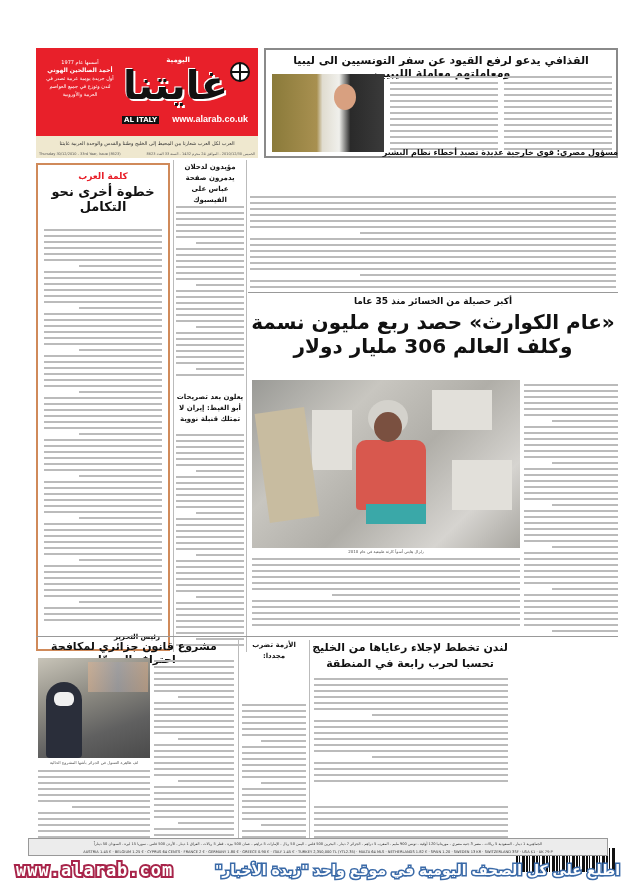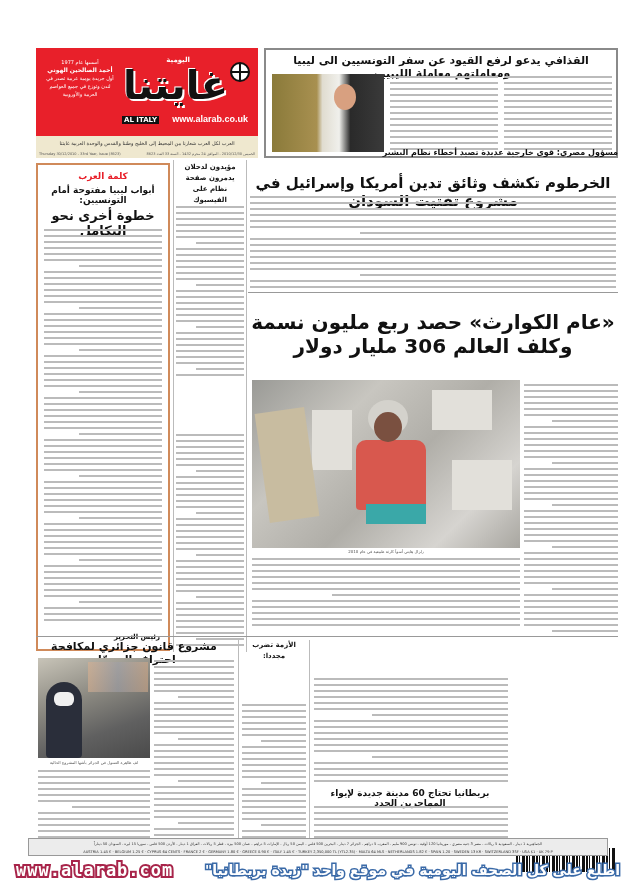--- a/index.html
+++ b/index.html
@@ -139,21 +139,20 @@
         <div class="line"></div>
         <div class="line"></div>
         <div class="line"></div>
         <div class="line"></div>
         <div class="line"></div>
     </div>
   </div>
 
   <div class="editorial ar">
     <div class="kicker">كلمة العرب</div>
-    <div class="h1">أبواب ليبيا مفتوحة أمام التونسيين:</div>
     <div class="h2">خطوة أخرى نحو التكامل</div>
     <div class="textcol" style="left:6px;top:62px;width:118px;height:396px;" id="ed-body">
         <div class="line" style="margin-left: auto;"></div>
         <div class="line" style="margin-left: auto;"></div>
         <div class="line" style="margin-left: auto;"></div>
         <div class="line" style="margin-left: auto;"></div>
         <div class="line" style="margin-left: auto;"></div>
         <div class="line" style="margin-left: auto;"></div>
         <div class="line" style="width: 70%; margin-left: auto;"></div>
         <div class="line" style="margin-left: auto;"></div>
@@ -213,21 +212,21 @@
         <div class="line" style="margin-left: auto;"></div>
         <div class="line" style="width: 70%; margin-left: auto;"></div>
         <div class="line" style="margin-left: auto;"></div>
         <div class="line" style="margin-left: auto;"></div>
         <div class="line" style="margin-left: auto;"></div>
       </div>
     <div class="sig">رئيس التحرير</div>
   </div>
 
   <div class="narrow ar">
-    <div class="h" style="margin-top:2px;">مؤيدون لدحلان يدمرون صفحة نظام على الفيسبوك</div>
+    <div class="h" style="margin-top:2px;">مؤيدون لدحلان يدمرون صفحة عباس على الفيسبوك</div>
     <div class="textcol" style="left:0;top:44px;width:68px;height:178px;" id="nc-body1">
         <div class="line" style="margin-left: auto;"></div>
         <div class="line" style="margin-left: auto;"></div>
         <div class="line" style="margin-left: auto;"></div>
         <div class="line" style="margin-left: auto;"></div>
         <div class="line" style="margin-left: auto;"></div>
         <div class="line" style="margin-left: auto;"></div>
         <div class="line" style="width: 70%; margin-left: auto;"></div>
         <div class="line" style="margin-left: auto;"></div>
         <div class="line" style="margin-left: auto;"></div>
@@ -245,20 +244,21 @@
         <div class="line" style="width: 70%; margin-left: auto;"></div>
         <div class="line" style="margin-left: auto;"></div>
         <div class="line" style="margin-left: auto;"></div>
         <div class="line" style="margin-left: auto;"></div>
         <div class="line" style="margin-left: auto;"></div>
         <div class="line" style="margin-left: auto;"></div>
         <div class="line" style="margin-left: auto;"></div>
         <div class="line" style="width: 70%; margin-left: auto;"></div>
         <div class="line" style="margin-left: auto;"></div>
       </div>
+    <div class="h" style="position:absolute;top:232px;width:68px;">يعلون بعد تصريحات أبو الغيط: إيران لا تمتلك قنبلة نووية</div>
     <div class="textcol" style="left:0;top:272px;width:68px;height:216px;" id="nc-body2">
         <div class="line" style="margin-left: auto;"></div>
         <div class="line" style="margin-left: auto;"></div>
         <div class="line" style="margin-left: auto;"></div>
         <div class="line" style="margin-left: auto;"></div>
         <div class="line" style="margin-left: auto;"></div>
         <div class="line" style="margin-left: auto;"></div>
         <div class="line" style="width: 70%; margin-left: auto;"></div>
         <div class="line" style="margin-left: auto;"></div>
         <div class="line" style="margin-left: auto;"></div>
@@ -288,41 +288,41 @@
         <div class="line" style="margin-left: auto;"></div>
         <div class="line" style="margin-left: auto;"></div>
         <div class="line" style="width: 70%; margin-left: auto;"></div>
         <div class="line" style="margin-left: auto;"></div>
       </div>
   </div>
   <div class="vdiv" style="left:137px;top:112px;height:492px;"></div>
   <div class="vdiv" style="left:210px;top:112px;height:492px;"></div>
 
   <div class="kicker-row ar" style="left:212px;top:100px;width:370px;">مسؤول مصري: قوى خارجية عديدة تصيد أخطاء نظام البشير</div>
-  <div class="headline-sudan ar">الخرطوم تكشف وثائق تدين أمريكا وإسرائيل في مشروع تفتيت السودان</div>
   <div class="textcol" style="left:214px;top:146px;width:366px;height:96px;" id="sd-body">
       <div class="line" style="margin-left: auto;"></div>
       <div class="line" style="margin-left: auto;"></div>
       <div class="line" style="margin-left: auto;"></div>
       <div class="line" style="margin-left: auto;"></div>
       <div class="line" style="margin-left: auto;"></div>
       <div class="line" style="margin-left: auto;"></div>
       <div class="line" style="width: 70%; margin-left: auto;"></div>
       <div class="line" style="margin-left: auto;"></div>
       <div class="line" style="margin-left: auto;"></div>
       <div class="line" style="margin-left: auto;"></div>
       <div class="line" style="margin-left: auto;"></div>
       <div class="line" style="margin-left: auto;"></div>
       <div class="line" style="margin-left: auto;"></div>
       <div class="line" style="width: 70%; margin-left: auto;"></div>
       <div class="line" style="margin-left: auto;"></div>
       <div class="line" style="margin-left: auto;"></div>
     </div>
   <div class="hr" style="left:212px;top:244px;width:370px;"></div>
 
+  <div class="main-kicker ar">أكبر حصيلة من الخسائر منذ 35 عاما</div>
   <div class="main-headline ar">«عام الكوارث» حصد ربع مليون نسمة وكلف العالم 306 مليار دولار</div>
   <div class="main-photo">
     <div class="rubble" style="left:180px;top:10px;width:60px;height:40px;"></div>
     <div class="rubble" style="left:200px;top:80px;width:60px;height:50px;"></div>
     <div class="rubble" style="left:60px;top:30px;width:40px;height:60px;"></div>
     <div class="arm"></div>
     <div class="woman">
       <div class="shirt"></div>
         <div class="pants"></div>
         <div class="hair"></div>
@@ -469,55 +469,55 @@
       <div class="line" style="margin-left: auto;"></div>
       <div class="line" style="margin-left: auto;"></div>
       <div class="line" style="margin-left: auto;"></div>
       <div class="line" style="width: 70%; margin-left: auto;"></div>
       <div class="line" style="margin-left: auto;"></div>
       <div class="line" style="margin-left: auto;"></div>
       <div class="line" style="margin-left: auto;"></div>
     </div>
   <div class="vdiv" style="left:273px;top:592px;height:206px;"></div>
 
+  <div class="bottom-h ar" style="left:276px;top:592px;width:196px;font-size:11px;line-height:16px;">لندن تخطط لإجلاء رعاياها من الخليج تحسبا لحرب رابعة في المنطقة</div>
   <div class="textcol" style="left:278px;top:628px;width:194px;height:108px;" id="ld-body">
       <div class="line" style="margin-left: auto;"></div>
       <div class="line" style="margin-left: auto;"></div>
       <div class="line" style="margin-left: auto;"></div>
       <div class="line" style="margin-left: auto;"></div>
       <div class="line" style="margin-left: auto;"></div>
       <div class="line" style="margin-left: auto;"></div>
       <div class="line" style="width: 70%; margin-left: auto;"></div>
       <div class="line" style="margin-left: auto;"></div>
       <div class="line" style="margin-left: auto;"></div>
       <div class="line" style="margin-left: auto;"></div>
       <div class="line" style="margin-left: auto;"></div>
       <div class="line" style="margin-left: auto;"></div>
       <div class="line" style="margin-left: auto;"></div>
       <div class="line" style="width: 70%; margin-left: auto;"></div>
       <div class="line" style="margin-left: auto;"></div>
       <div class="line" style="margin-left: auto;"></div>
       <div class="line" style="margin-left: auto;"></div>
       <div class="line" style="margin-left: auto;"></div>
     </div>
-  <div class="bottom-h ar" style="left:276px;top:740px;width:196px;font-size:9px;">بريطانيا تحتاج 60 مدينة جديدة لإيواء المهاجرين الجدد</div>
   <div class="textcol" style="left:278px;top:756px;width:194px;height:42px;" id="br-body">
       <div class="line" style="margin-left: auto;"></div>
       <div class="line" style="margin-left: auto;"></div>
       <div class="line" style="margin-left: auto;"></div>
       <div class="line" style="margin-left: auto;"></div>
       <div class="line" style="margin-left: auto;"></div>
       <div class="line" style="margin-left: auto;"></div>
       <div class="line" style="width: 70%; margin-left: auto;"></div>
     </div>
 
   <div class="barcode"></div>
 </div>
 
 <div class="pricebar">
   <div class="ar">الجماهيرية 1 دينار - السعودية 5 ريالات - مصر 3 جنيه مصري - موريتانيا 120 أوقية - تونس 900 مليم - المغرب 5 دراهم - الجزائر 7 دينار - البحرين 500 فلس - اليمن 50 ريال - الإمارات 5 دراهم - عمان 500 بيزة - قطر 5 ريالات - العراق 1 دينار - الأردن 500 فلس - سوريا 15 ليرة - السودان 50 ديناراً</div>
   <div>AUSTRIA 1.45 € · BELGIUM 1.25 € · CYPRUS 64 CENTS · FRANCE 2 € · GERMANY 1.80 € · GREECE 0.90 € · ITALY 1.45 € · TURKEY 2,350,000 TL (YTL2.35) · MALTA 64 MLS · NETHERLANDS 1.82 € · SPAIN 1.20 · SWEDEN 13 KR · SWITZERLAND 3SF · USA $1 · UK 79 P</div>
 </div>
 
 <div class="banner">
   <div class="site"><span>www.alarab.com</span></div>
-  <div class="promo">اطلع على كل الصحف اليومية في موقع واحد "زبدة بريطانيا"</div>
+  <div class="promo">اطلع على كل الصحف اليومية في موقع واحد "زبدة الأخبار"</div>
 </div>
 
 </body></html>

